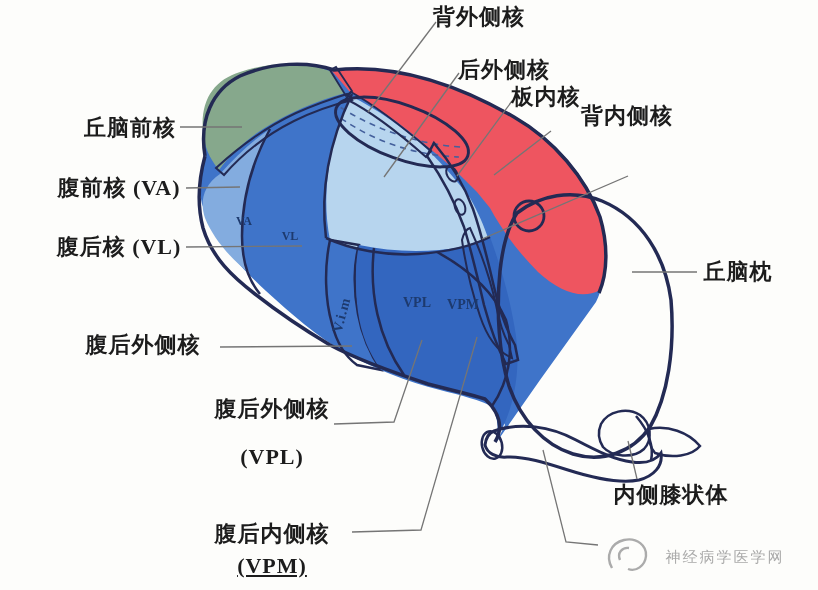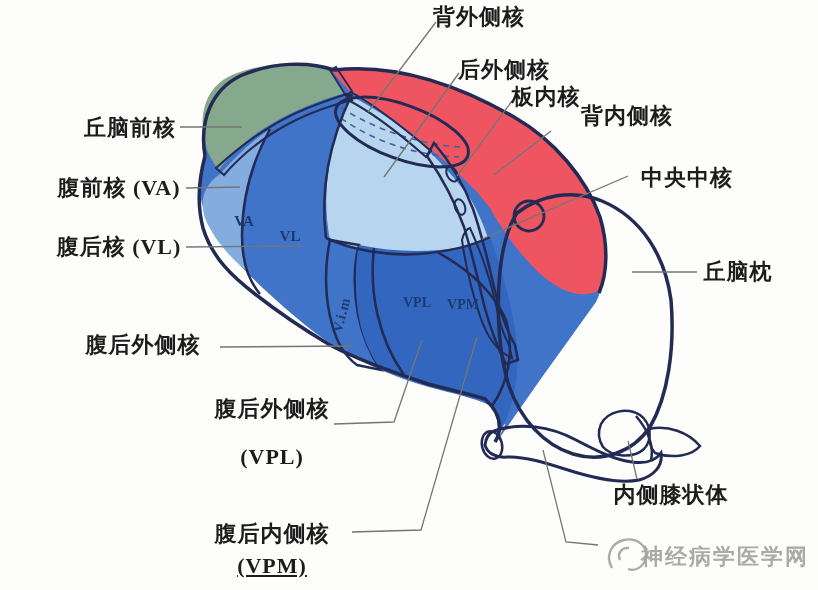--- a/index.html
+++ b/index.html
@@ -4,25 +4,25 @@
 <style>
   html,body{margin:0;padding:0;}
   body{width:818px;height:590px;background:#fdfdfb;overflow:hidden;position:relative;
        font-family:"Liberation Serif","DejaVu Serif",serif;}
   .stage{position:absolute;left:0;top:0;width:818px;height:590px;}
   svg{position:absolute;left:0;top:0;}
   .lbl{position:absolute;transform:translate(-50%,-50%);white-space:nowrap;
        font-size:22px;font-weight:600;color:#1c1c1c;letter-spacing:1px;}
   .rom{position:absolute;transform:translate(-50%,-50%);white-space:nowrap;
        color:#1d3a6e;font-weight:600;}
-  .rom.big{font-size:15px;}
+  .rom.big{font-size:12px;}
   .rom.mid{font-size:14px;}
   .rom.vim{font-size:14px;transform:translate(-50%,-50%) rotate(-75deg);letter-spacing:1px;}
   .wm{position:absolute;transform:translate(-50%,-50%);white-space:nowrap;
-      font-size:22px;color:#a3a3a3;letter-spacing:2px;opacity:.92;font-weight:700;}
+      font-size:15px;color:#a3a3a3;letter-spacing:2px;opacity:.92;font-weight:400;}
   .outl{stroke:#232a54;fill:none;}
   .leader{stroke:#757575;stroke-width:1.3;fill:none;}
 </style>
 </head>
 <body>
 
 <div class="stage">
 <svg width="818" height="590" viewBox="0 0 818 590">
 
   <path d="M 206,155 C 199,120 212,90 240,76 C 272,62 310,61 336,70 C 398,64 462,86 516,117
@@ -122,21 +122,20 @@
 <div class="lbl" style="left:119px;top:247px;">腹后核 (VL)</div>
 <div class="lbl" style="left:143px;top:345px;">腹后外侧核</div>
 <div class="lbl" style="left:272px;top:409px;">腹后外侧核</div>
 <div class="lbl" style="left:272px;top:457px;">(VPL)</div>
 <div class="lbl" style="left:272px;top:534px;text-align:center;">腹后内侧核</div>
 <div class="lbl" style="left:272px;top:566px;text-decoration:underline;">(VPM)</div>
 <div class="lbl" style="left:479px;top:17px;">背外侧核</div>
 <div class="lbl" style="left:504px;top:70px;">后外侧核</div>
 <div class="lbl" style="left:546px;top:97px;">板内核</div>
 <div class="lbl" style="left:583px;top:116px;margin-left:44px;">背内侧核</div>
-<div class="lbl" style="left:687px;top:178px;">中央中核</div>
 <div class="lbl" style="left:738px;top:272px;">丘脑枕</div>
 <div class="lbl" style="left:671px;top:495px;">内侧膝状体</div>
 
 <div class="rom big" style="left:244px;top:221px;">VA</div>
 <div class="rom big" style="left:290px;top:236px;">VL</div>
 <div class="rom vim" style="left:342px;top:315px;">V.i.m</div>
 <div class="rom mid" style="left:417px;top:303px;">VPL</div>
 <div class="rom mid" style="left:463px;top:305px;">VPM</div>
 
 <div class="wm" style="left:725px;top:557px;">神经病学医学网</div>

